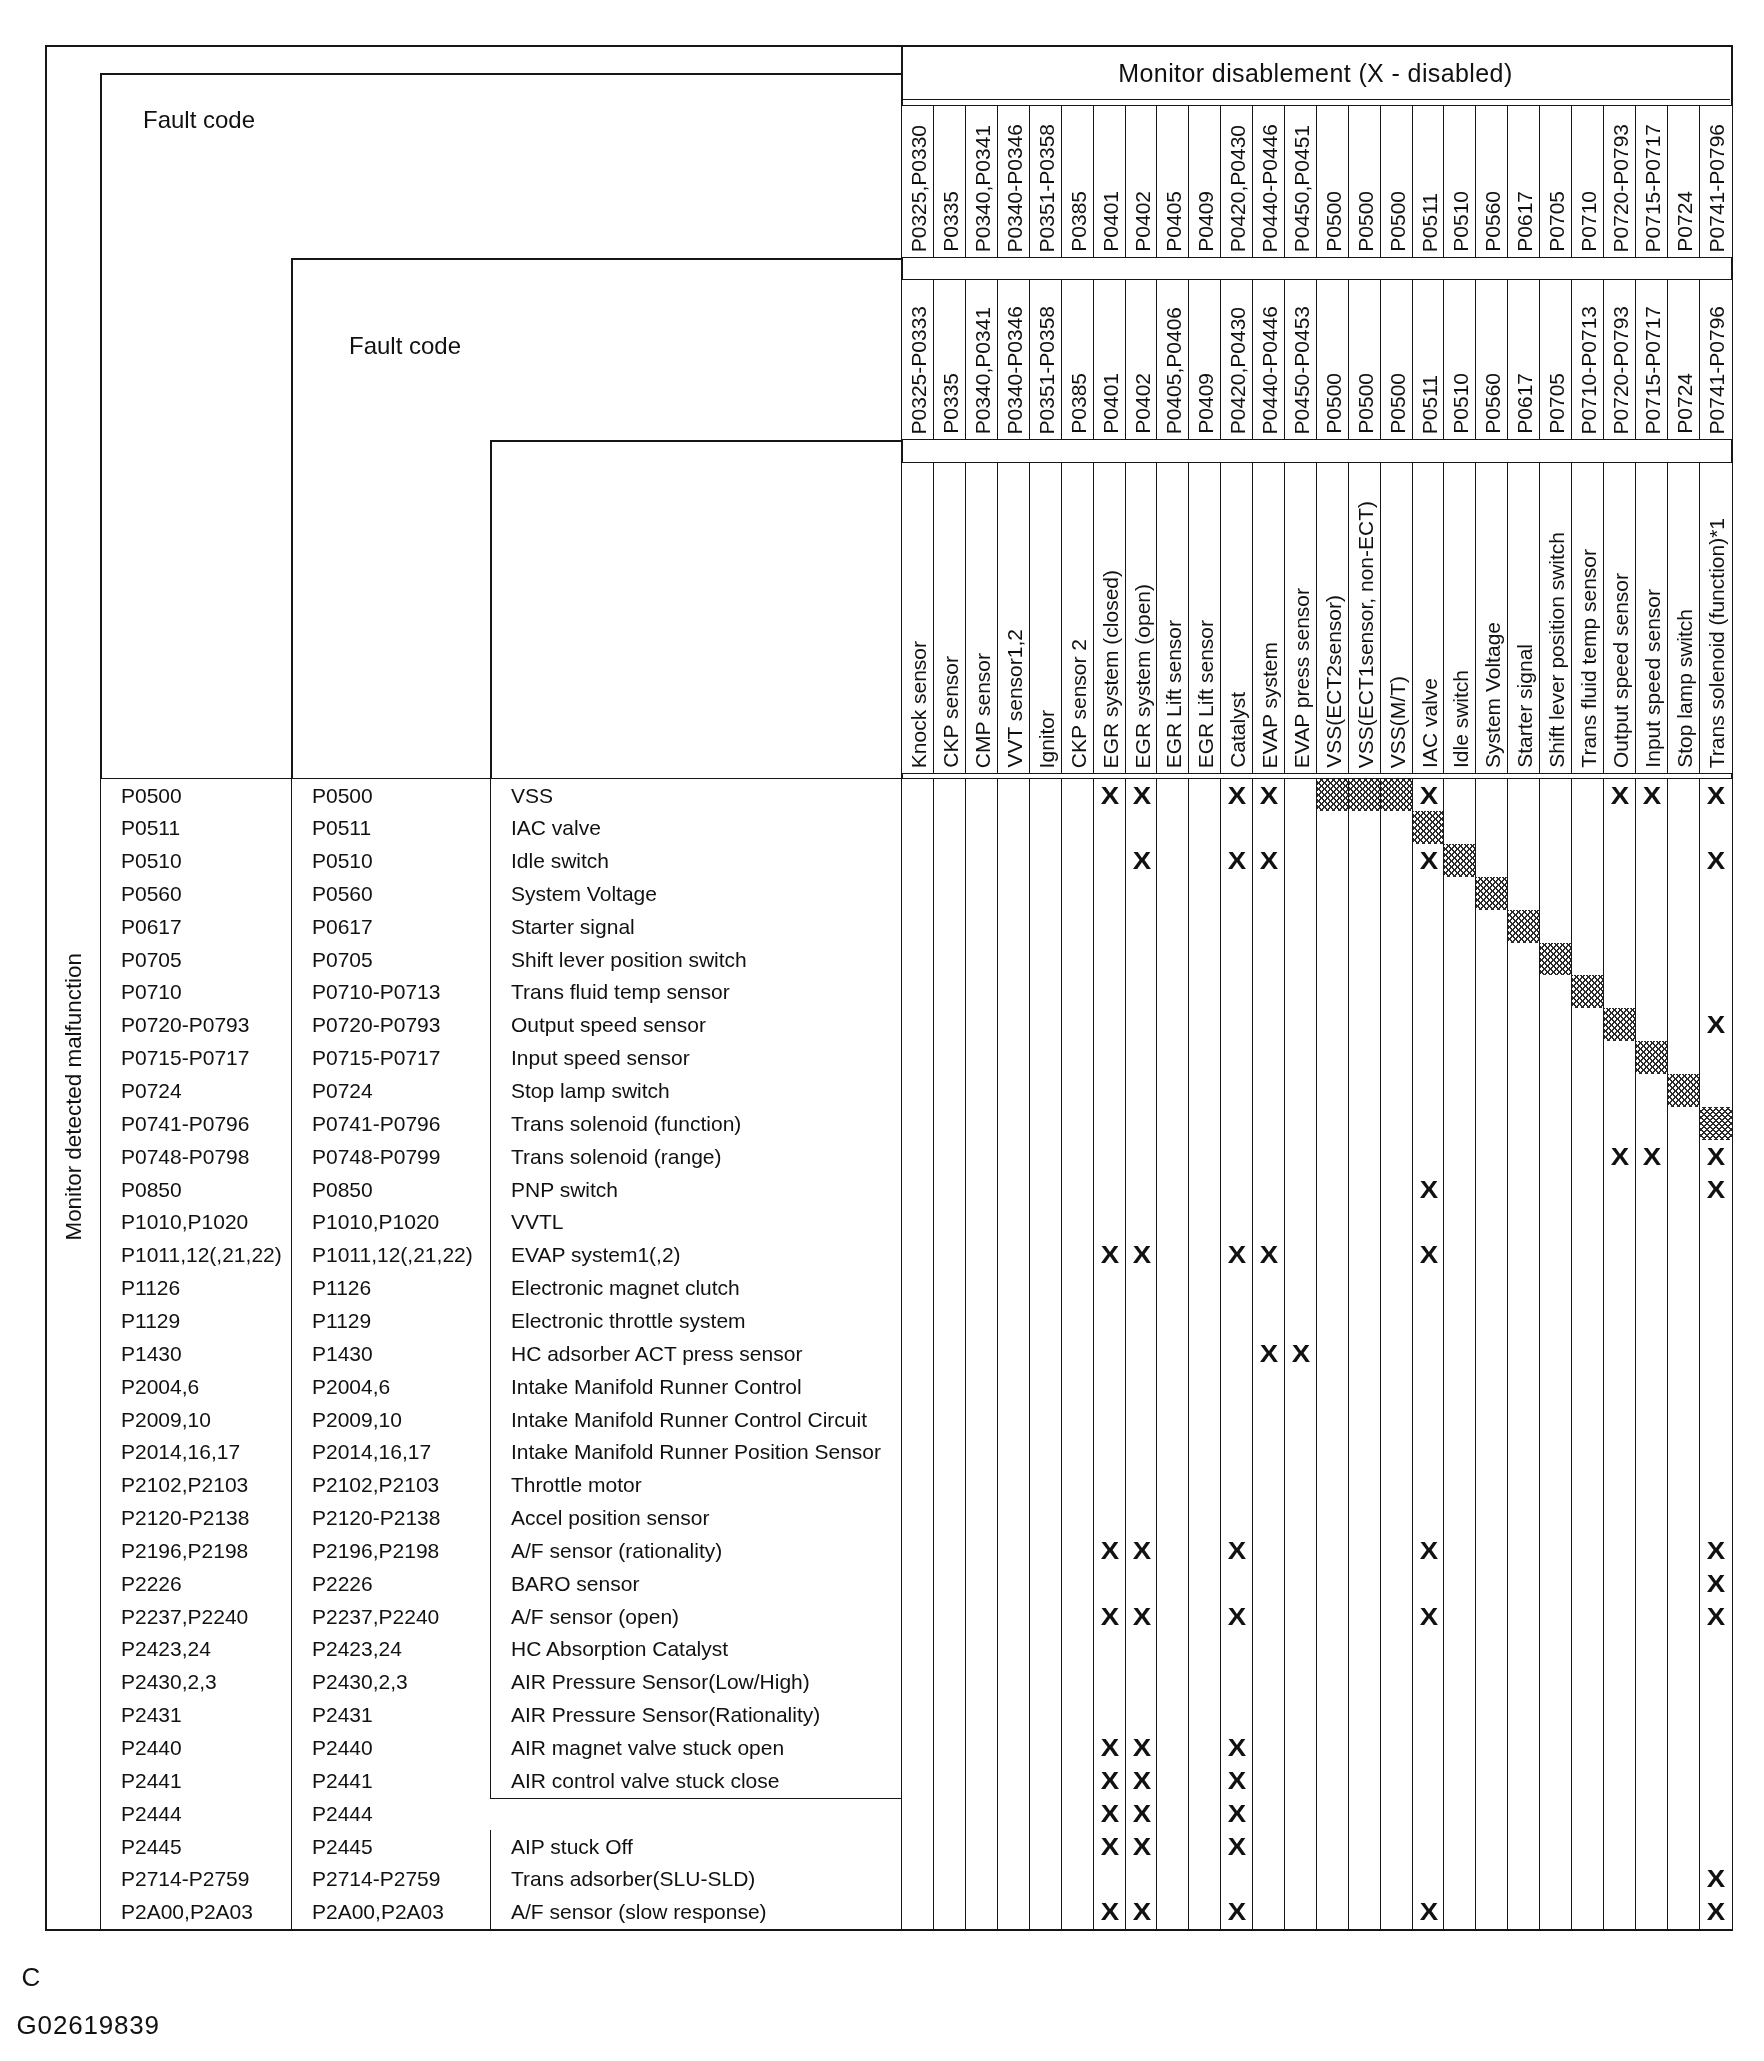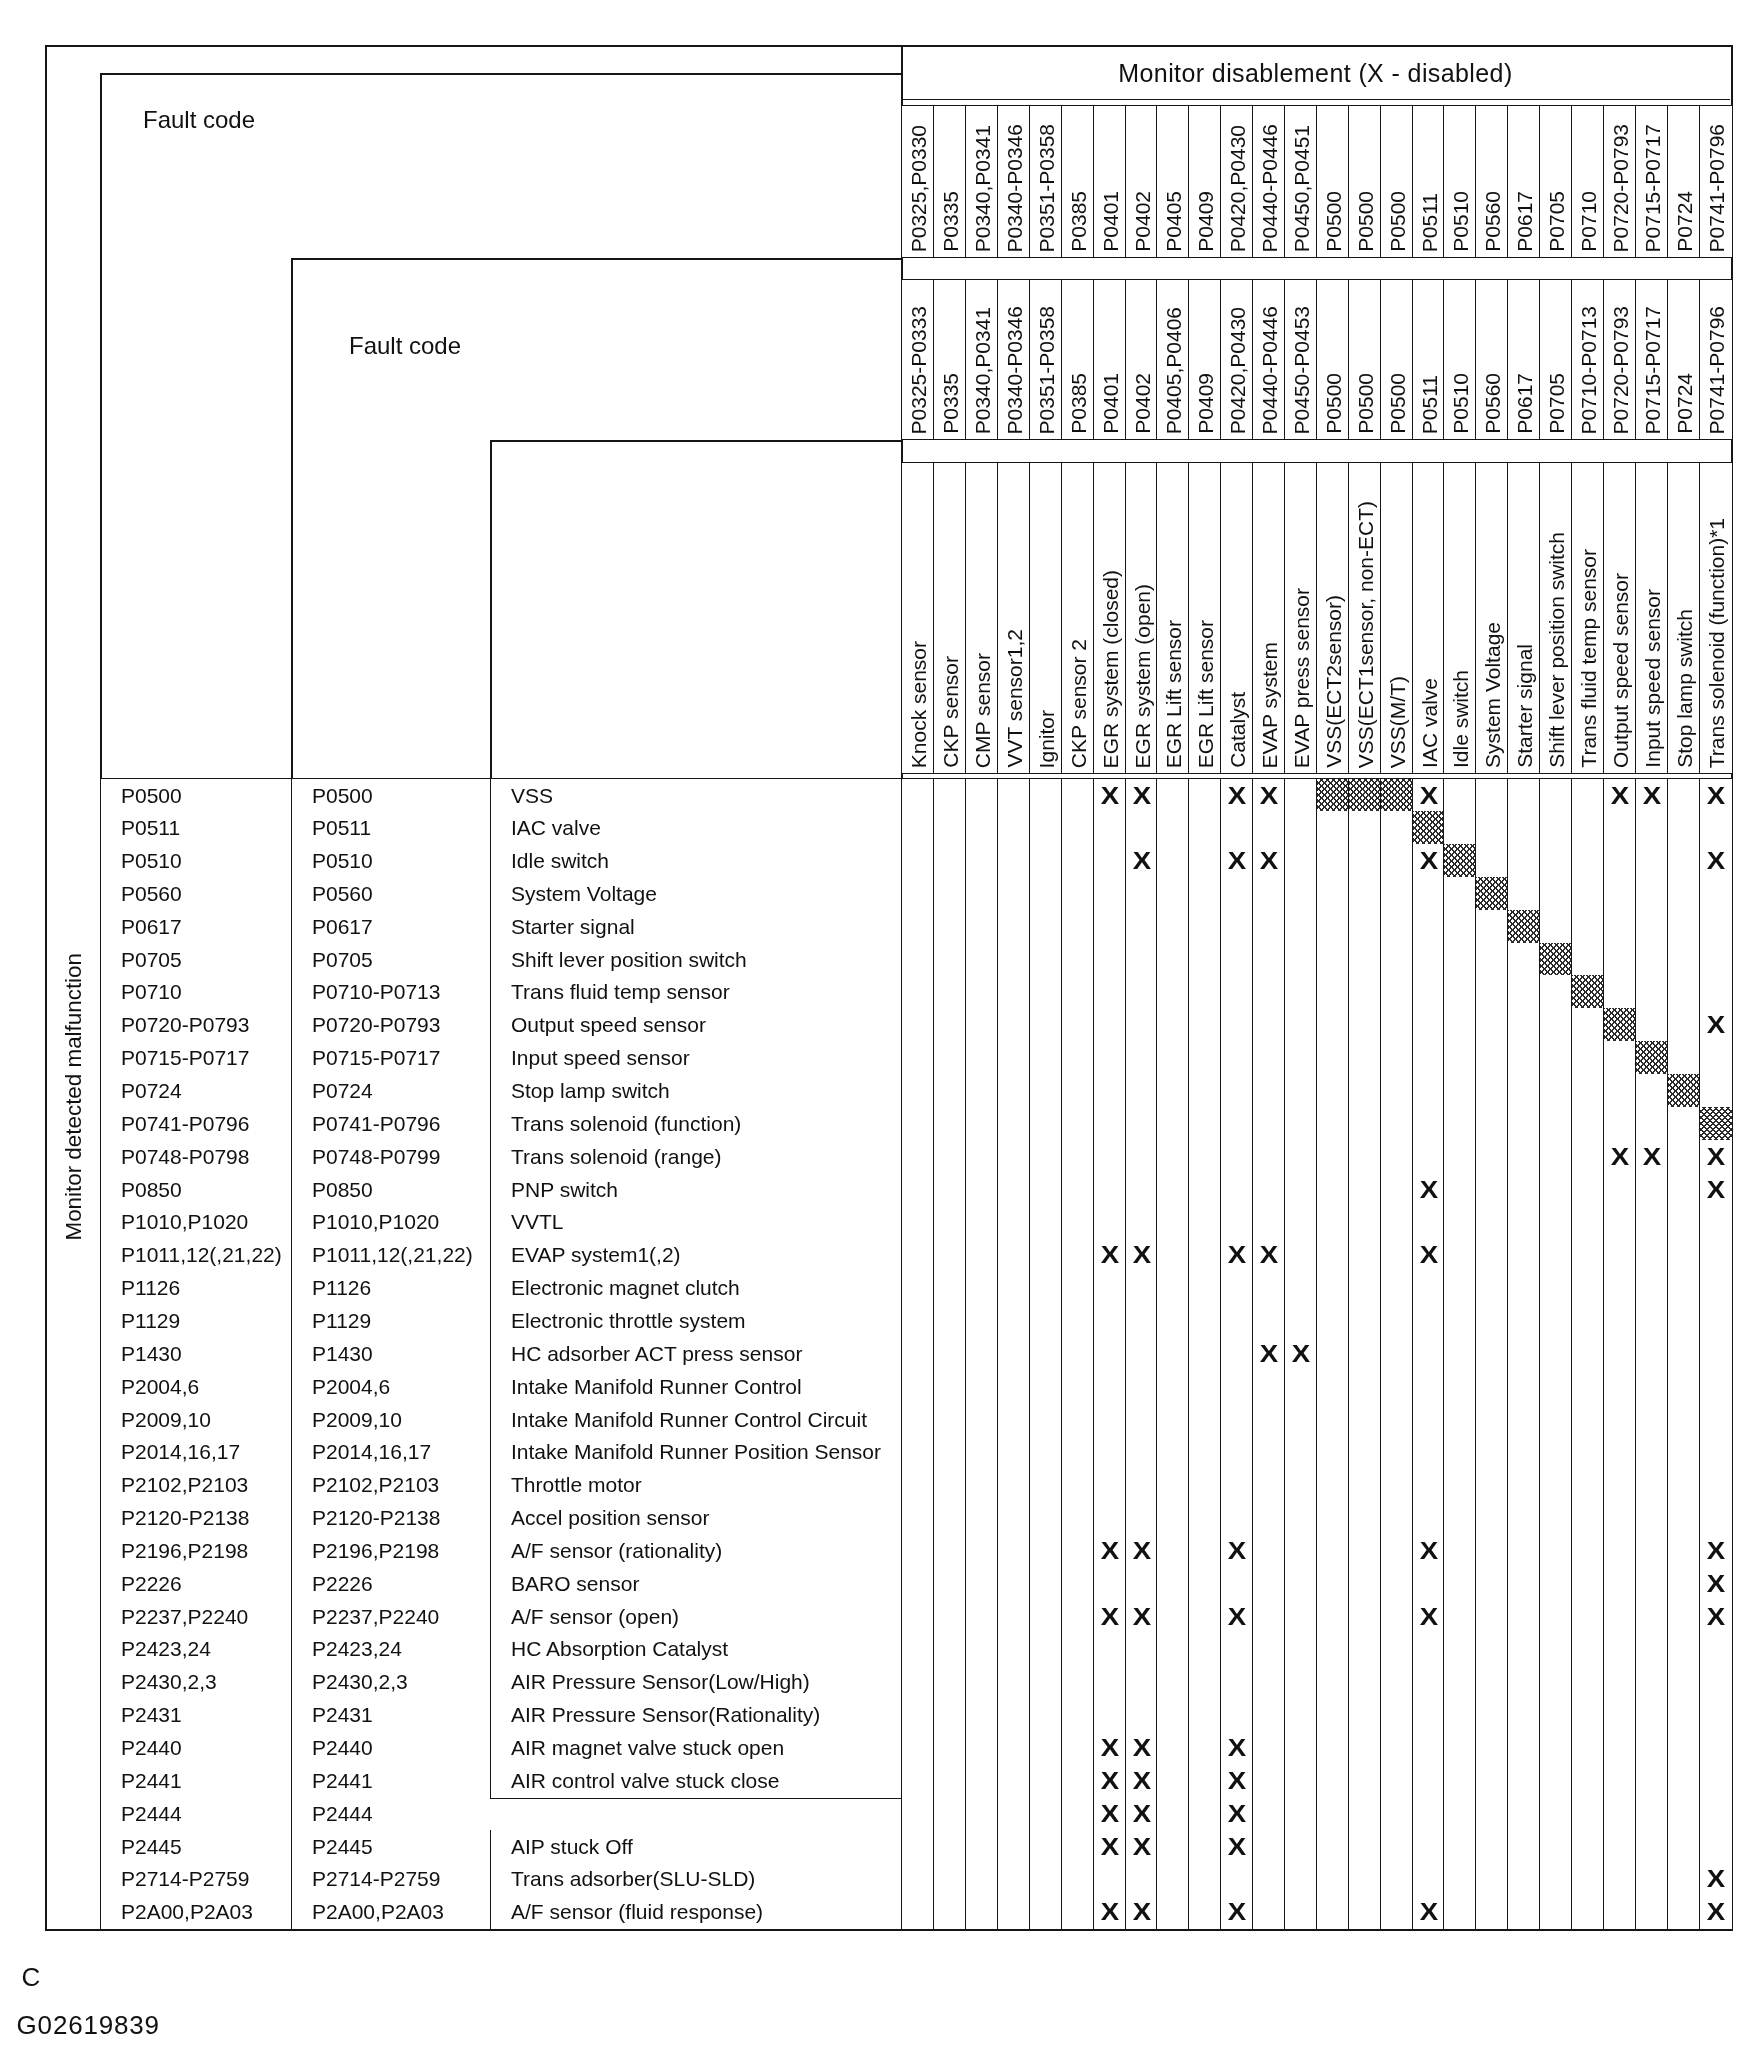--- a/index.html
+++ b/index.html
@@ -1400,21 +1400,21 @@
       <div class="bcell mcell" style="left: 1539px; top: 1862px; width: 34px; height: 35px;"></div>
       <div class="bcell mcell" style="left: 1571px; top: 1862px; width: 34px; height: 35px;"></div>
       <div class="bcell mcell" style="left: 1603px; top: 1862px; width: 34px; height: 35px;"></div>
       <div class="bcell mcell" style="left: 1635px; top: 1862px; width: 34px; height: 35px;"></div>
       <div class="bcell mcell" style="left: 1667px; top: 1862px; width: 34px; height: 35px;"></div>
       <div class="bcell mcell lastcol" style="left: 1699px; top: 1862px; width: 34px; height: 35px;">
         <span class="xmark">X</span>
       </div>
       <div class="bcell labelcell" style="left: 100px; top: 1895px; width: 191px; height: 35px;">P2A00,P2A03</div>
       <div class="bcell labelcell" style="left: 291px; top: 1895px; width: 199px; height: 35px;">P2A00,P2A03</div>
-      <div class="bcell labelcell" style="left: 490px; top: 1895px; width: 411px; height: 35px;">A/F sensor (fluid response)</div>
+      <div class="bcell labelcell" style="left: 490px; top: 1895px; width: 411px; height: 35px;">A/F sensor (slow response)</div>
       <div class="bcell mcell" style="left: 901px; top: 1895px; width: 34px; height: 35px;"></div>
       <div class="bcell mcell" style="left: 933px; top: 1895px; width: 34px; height: 35px;"></div>
       <div class="bcell mcell" style="left: 965px; top: 1895px; width: 34px; height: 35px;"></div>
       <div class="bcell mcell" style="left: 997px; top: 1895px; width: 34px; height: 35px;"></div>
       <div class="bcell mcell" style="left: 1029px; top: 1895px; width: 34px; height: 35px;"></div>
       <div class="bcell mcell" style="left: 1061px; top: 1895px; width: 34px; height: 35px;"></div>
       <div class="bcell mcell" style="left: 1093px; top: 1895px; width: 34px; height: 35px;">
         <span class="xmark">X</span>
       </div>
       <div class="bcell mcell" style="left: 1125px; top: 1895px; width: 34px; height: 35px;">

